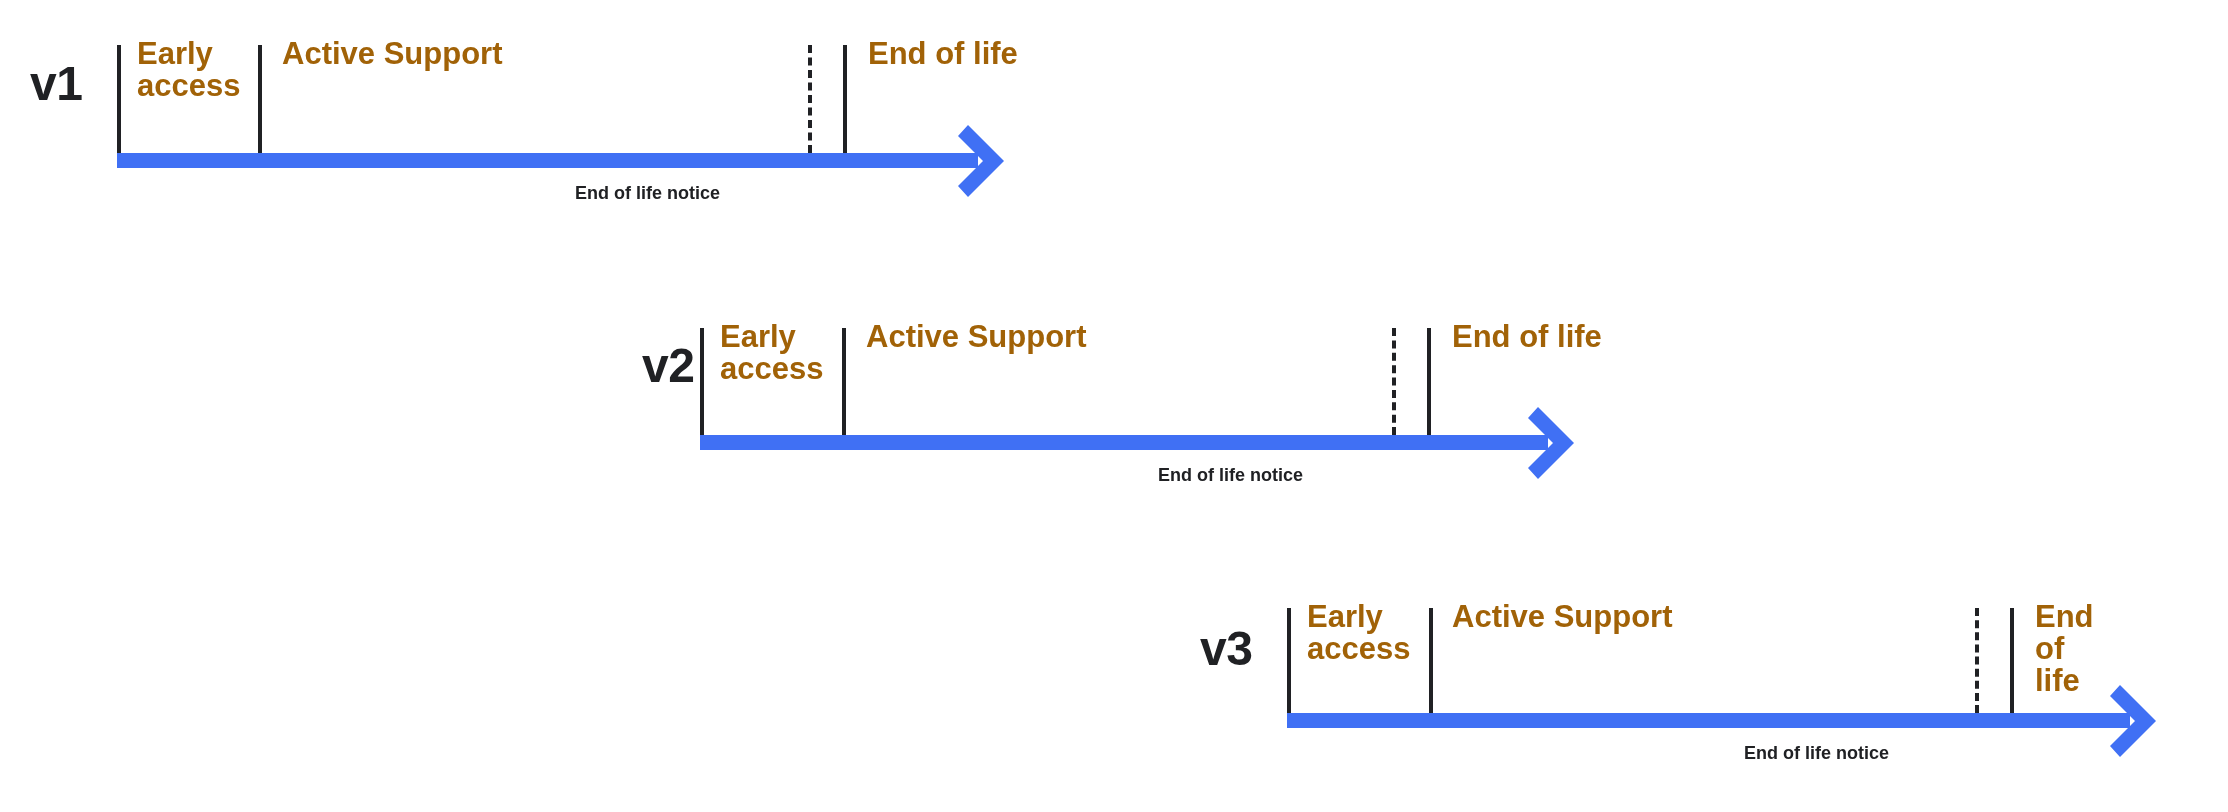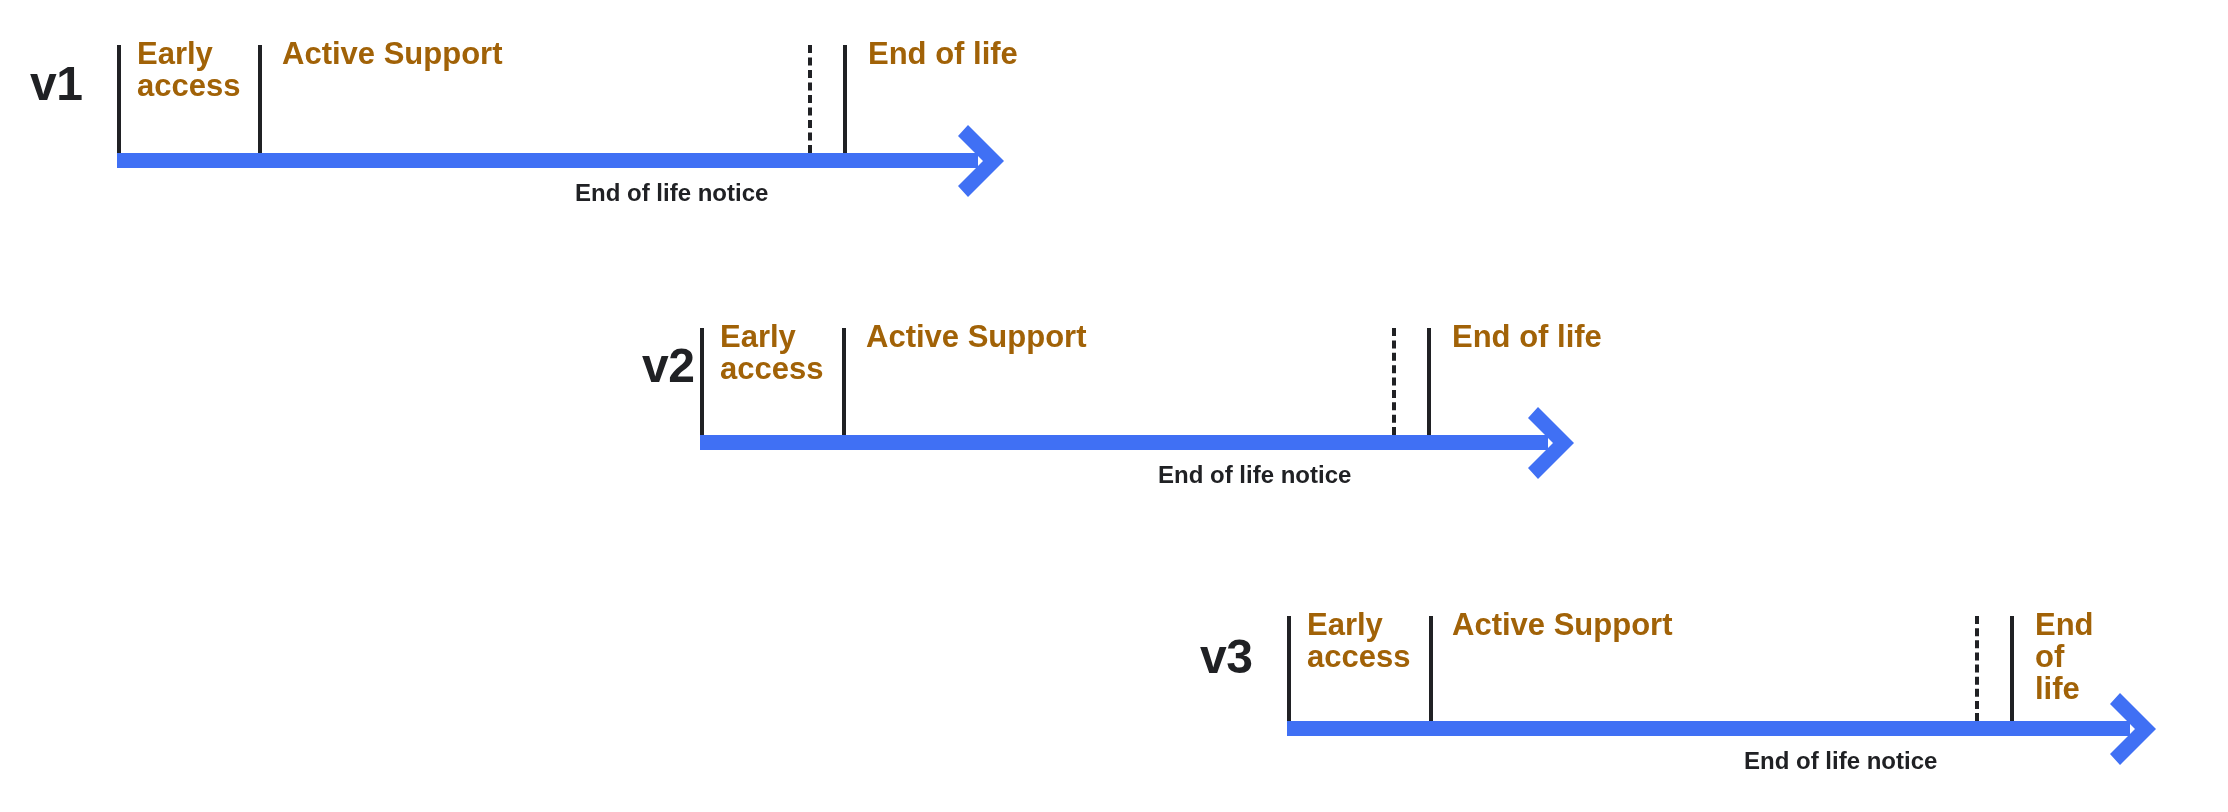--- a/index.html
+++ b/index.html
@@ -54,21 +54,21 @@
     height:15px;
     background:var(--accent,#4070F4);
   }
   .arrowhead{
     position:absolute;
     overflow:visible;
   }
 
   .notice-label{
     position:absolute;
-    font-size:24px;
+    font-size:18px;
     font-weight:700;
     line-height:30px;
     color:#202124;
     white-space:nowrap;
   }
 </style>
 </head>
 <body>
 
 <div id="stage">
@@ -97,21 +97,21 @@
       <div class="phase-label" style="left: 720px; top: 321px;">Early
 access</div>
       <div class="phase-label" style="left: 866px; top: 321px;">Active Support</div>
       <div class="phase-label" style="left: 1452px; top: 321px;">End of life</div>
       <div class="bar" style="--accent: #4070F4; left: 700px; top: 435px; width: 848px;"></div>
       <div class="arrowhead" style="left: 1522px; top: 403.5px; width: 78px; height: 78px;"><svg width="78" height="78" viewBox="0 0 78 78">
           <path d="M 16 3 L 6 14 L 31 39 L 6 64 L 16 75 L 52 39 Z" fill="#4070F4"></path>
         </svg></div>
       <div class="notice-label" style="left: 1158px; top: 460px;">End of life notice</div>
     </div>
-    <div class="row" style="left: 0px; top: 8px; width: 2048px;">
+    <div class="row" style="left: 0px; top: 0px; width: 2048px;">
       <div class="ver-label" style="left: 1200px; top: 625px;">v3</div>
       <div class="vline" style="left: 1287px; top: 608px; height: 105px;"></div>
       <div class="vline" style="left: 1429px; top: 608px; height: 105px;"></div>
       <div class="vline dashed" style="left: 1975px; top: 608px; height: 105px;"></div>
       <div class="vline" style="left: 2010px; top: 608px; height: 105px;"></div>
       <div class="phase-label" style="left: 1307px; top: 601px;">Early
 access</div>
       <div class="phase-label" style="left: 1452px; top: 601px;">Active Support</div>
       <div class="phase-label" style="left: 2035px; top: 601px;">End of life</div>
       <div class="bar" style="--accent: #4070F4; left: 1287px; top: 713px; width: 843px;"></div>

